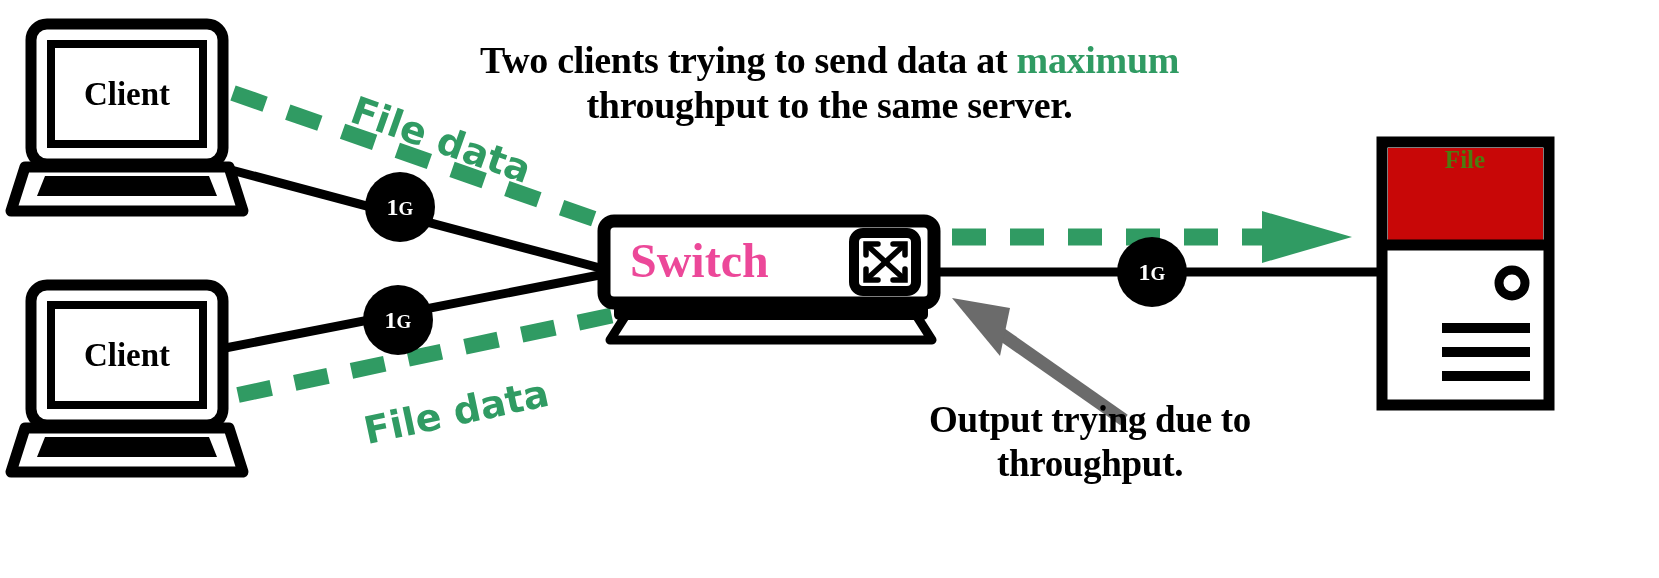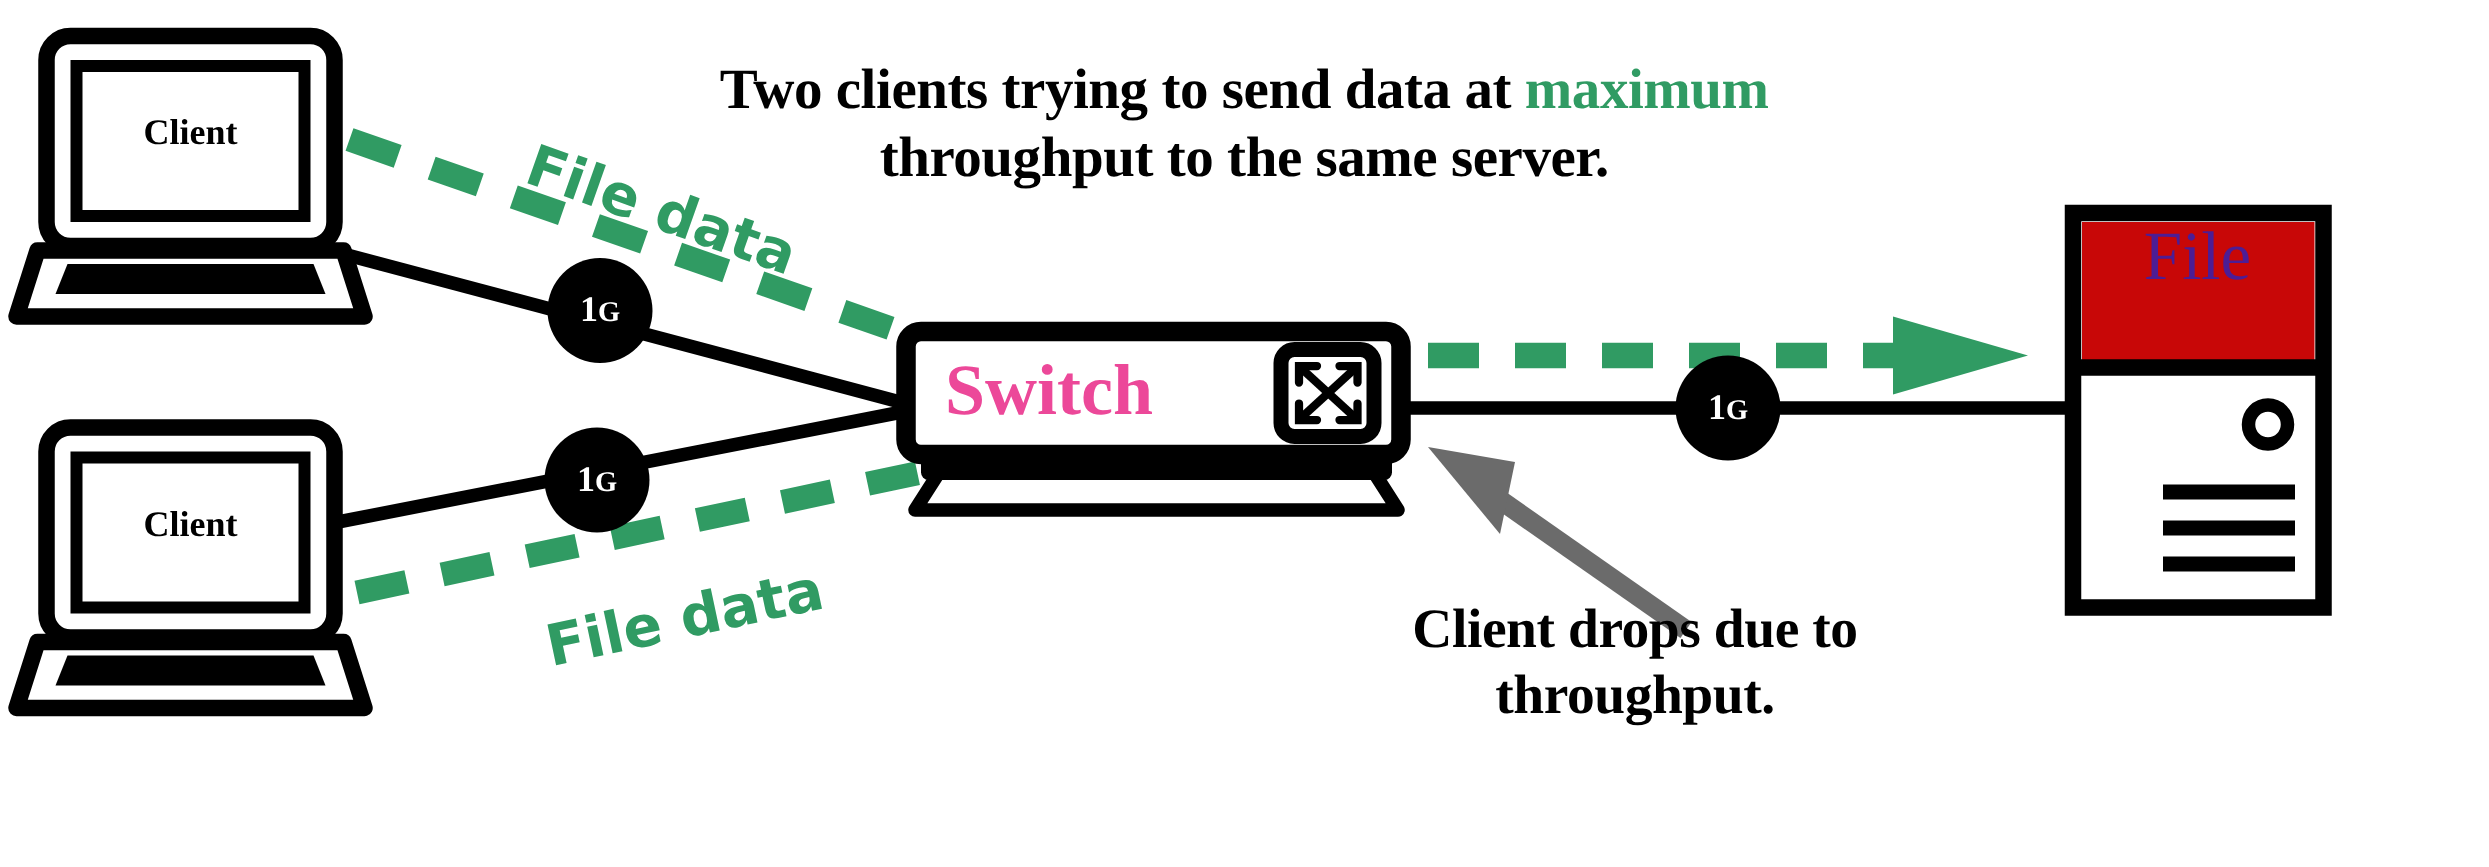--- a/index.html
+++ b/index.html
@@ -48,21 +48,21 @@
     font-weight: bold;
     font-size: 37px;
     line-height: 1.18;
     color: #000000;
     letter-spacing: -0.3px;
   }
   .lbl-client {
     position: absolute;
     font-family: "Liberation Serif", serif;
     font-weight: bold;
-    font-size: 24px;
+    font-size: 33px;
     color: #000000;
     text-align: center;
     letter-spacing: 0px;
   }
   .lbl-switch {
     position: absolute;
     left: 630px;
     top: 233px;
     font-family: "Liberation Serif", serif;
     font-weight: bold;
@@ -70,24 +70,24 @@
     color: #ec4899;
     letter-spacing: 0px;
   }
   .lbl-server {
     position: absolute;
     left: 1385px;
     top: 146px;
     width: 160px;
     text-align: center;
     font-family: "Liberation Serif", serif;
-    font-weight: normal;
-    font-size: 46px;
+    font-weight: bold;
+    font-size: 25px;
     line-height: 1.1;
-    color: #4c1d95;
+    color: #4d7c0f;
   }
   .lbl-1g {
     position: absolute;
     font-family: Liberation Serif, serif;
     font-weight: bold;
     font-size: 24px;
     color: #ffffff;
     text-align: center;
     letter-spacing: 0px;
   }
@@ -191,21 +191,21 @@
     </g>
 
   </svg>
 
   <div class="hdr-text">
     <span>Two clients trying to send data at </span><span class="accent">maximum</span><br>
     <span>throughput to the same server.</span>
   </div>
 
   <div class="note-text">
-    <span>Client drops due to</span><br>
+    <span>Output trying due to</span><br>
     <span>throughput.</span>
   </div>
 
   <div class="lbl-client" style="left:51px; top:76px; width:152px;">Client</div>
 
   <div class="lbl-client" style="left:51px; top:337px; width:152px;">Client</div>
 
   <div class="lbl-switch">Switch</div>
 
   <div class="lbl-server">

